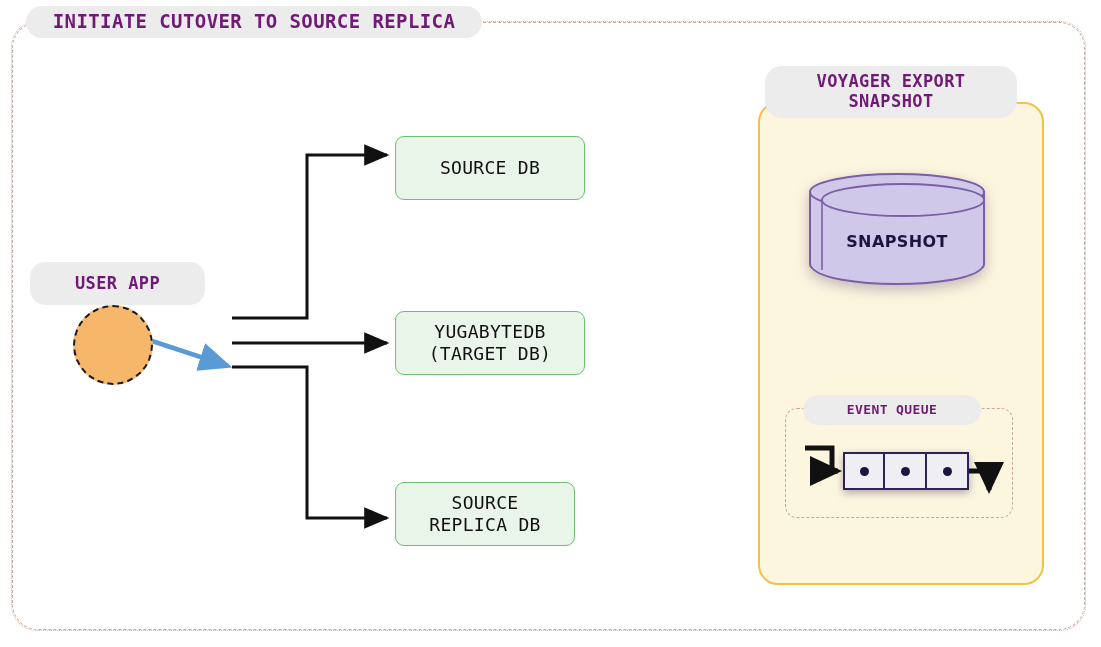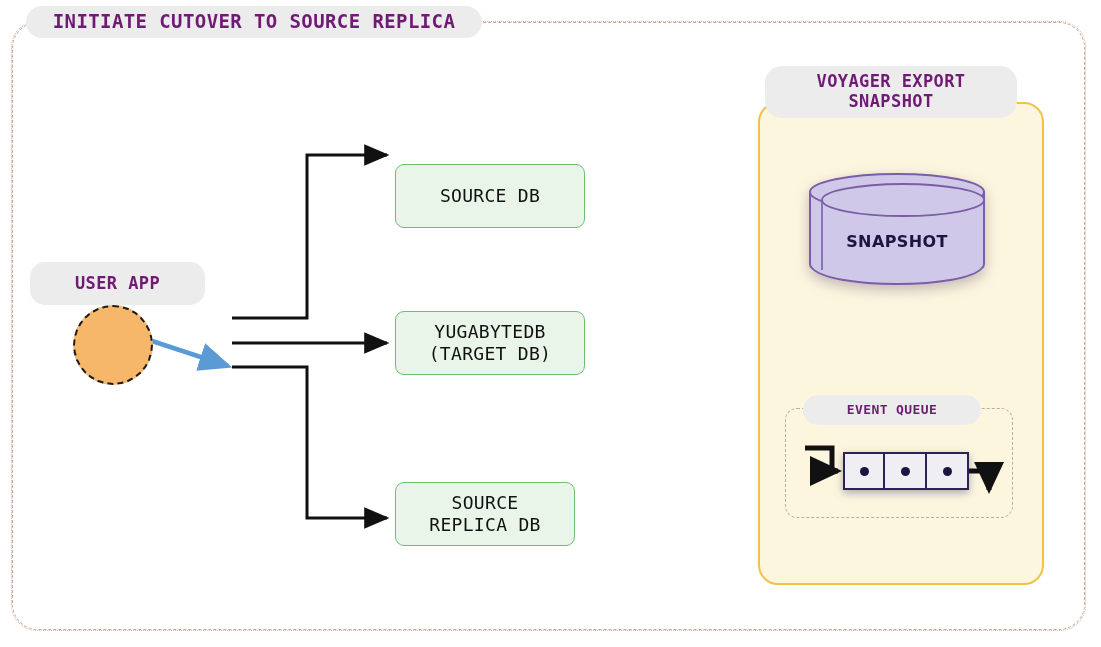--- a/index.html
+++ b/index.html
@@ -43,21 +43,21 @@
 
   
   .db-box{
     position:absolute;box-sizing:border-box;
     background:#eaf5ea;border:1.6px solid #6fbf73;border-radius:9px;
     display:flex;align-items:center;justify-content:center;text-align:center;
     color:#111;font-size:18px;line-height:1.25;letter-spacing:.3px;
     font-family:"DejaVu Sans Mono","Liberation Mono",monospace;
     z-index:4;white-space:pre-line;
   }
-  #box-source-db{left:395px;top:136px;width:190px;height:64px;margin-top:28px;}
+  #box-source-db{left:395px;top:136px;width:190px;height:64px;}
   #box-target-db{left:395px;top:311px;width:190px;height:64px;}
   #box-source-replica-db{left:395px;top:482px;width:180px;height:64px;}
 
   
   #connectors{position:absolute;left:0;top:0;width:1101px;height:647px;z-index:3;}
 
   
   #voyager-box{
     position:absolute;left:758px;top:102px;width:286px;height:483px;
     box-sizing:border-box;background:#FDF6DF;

